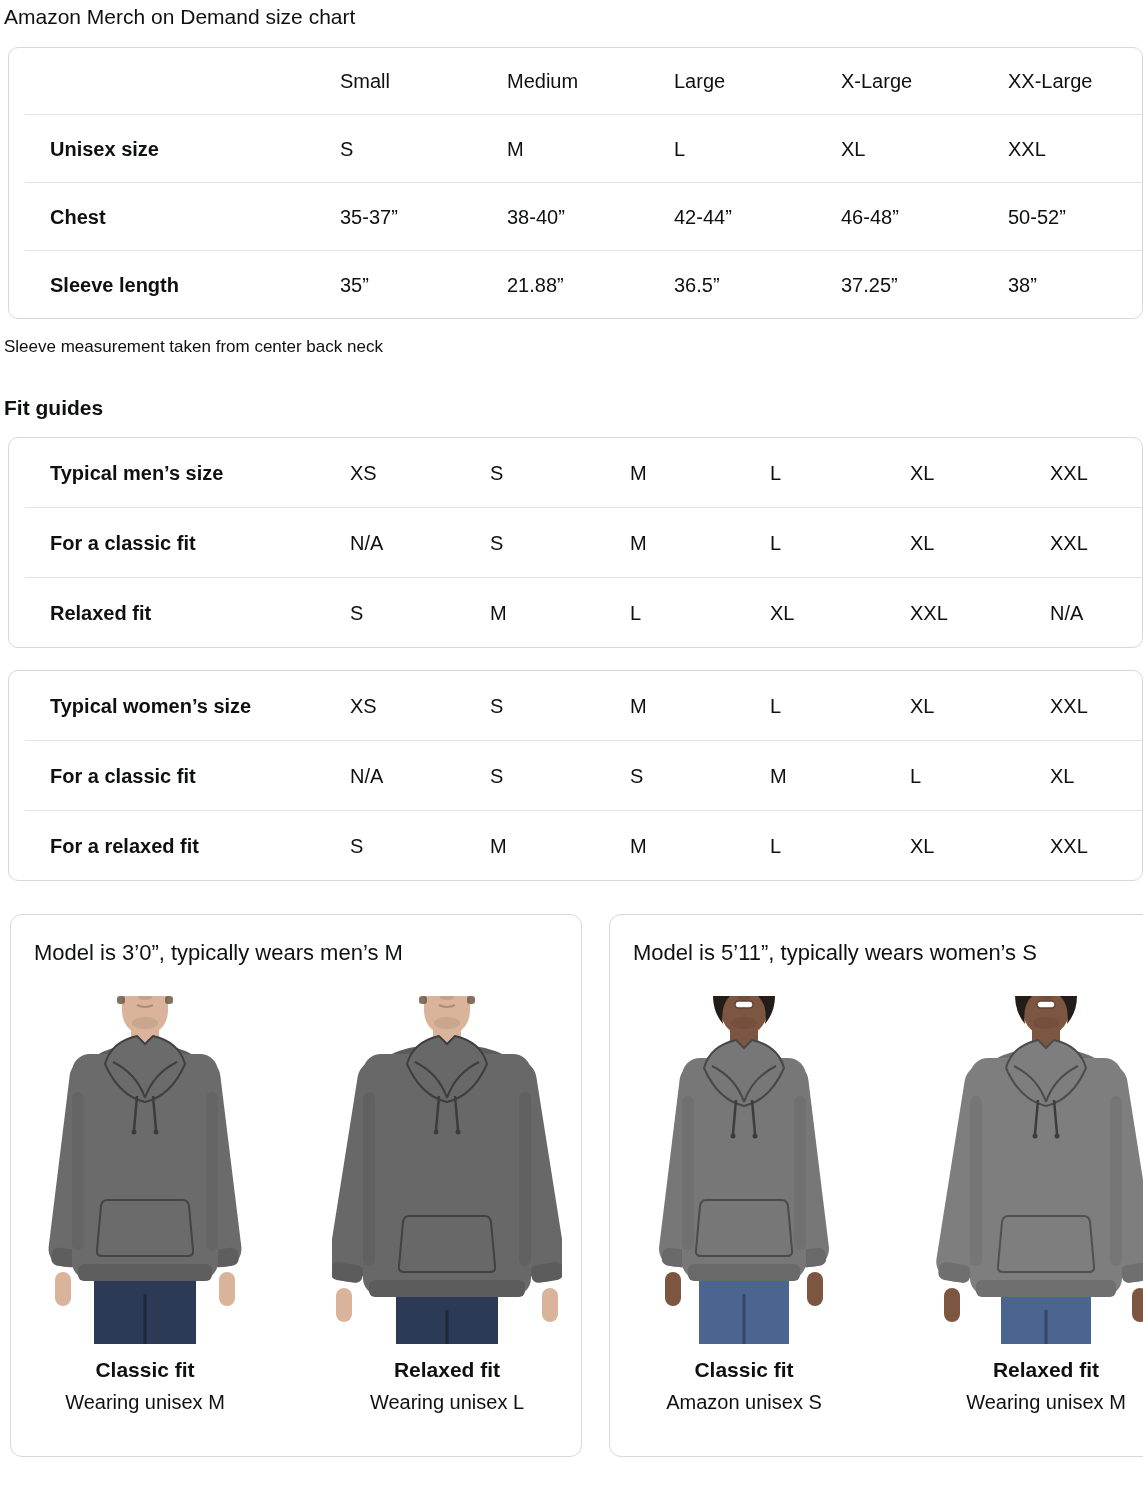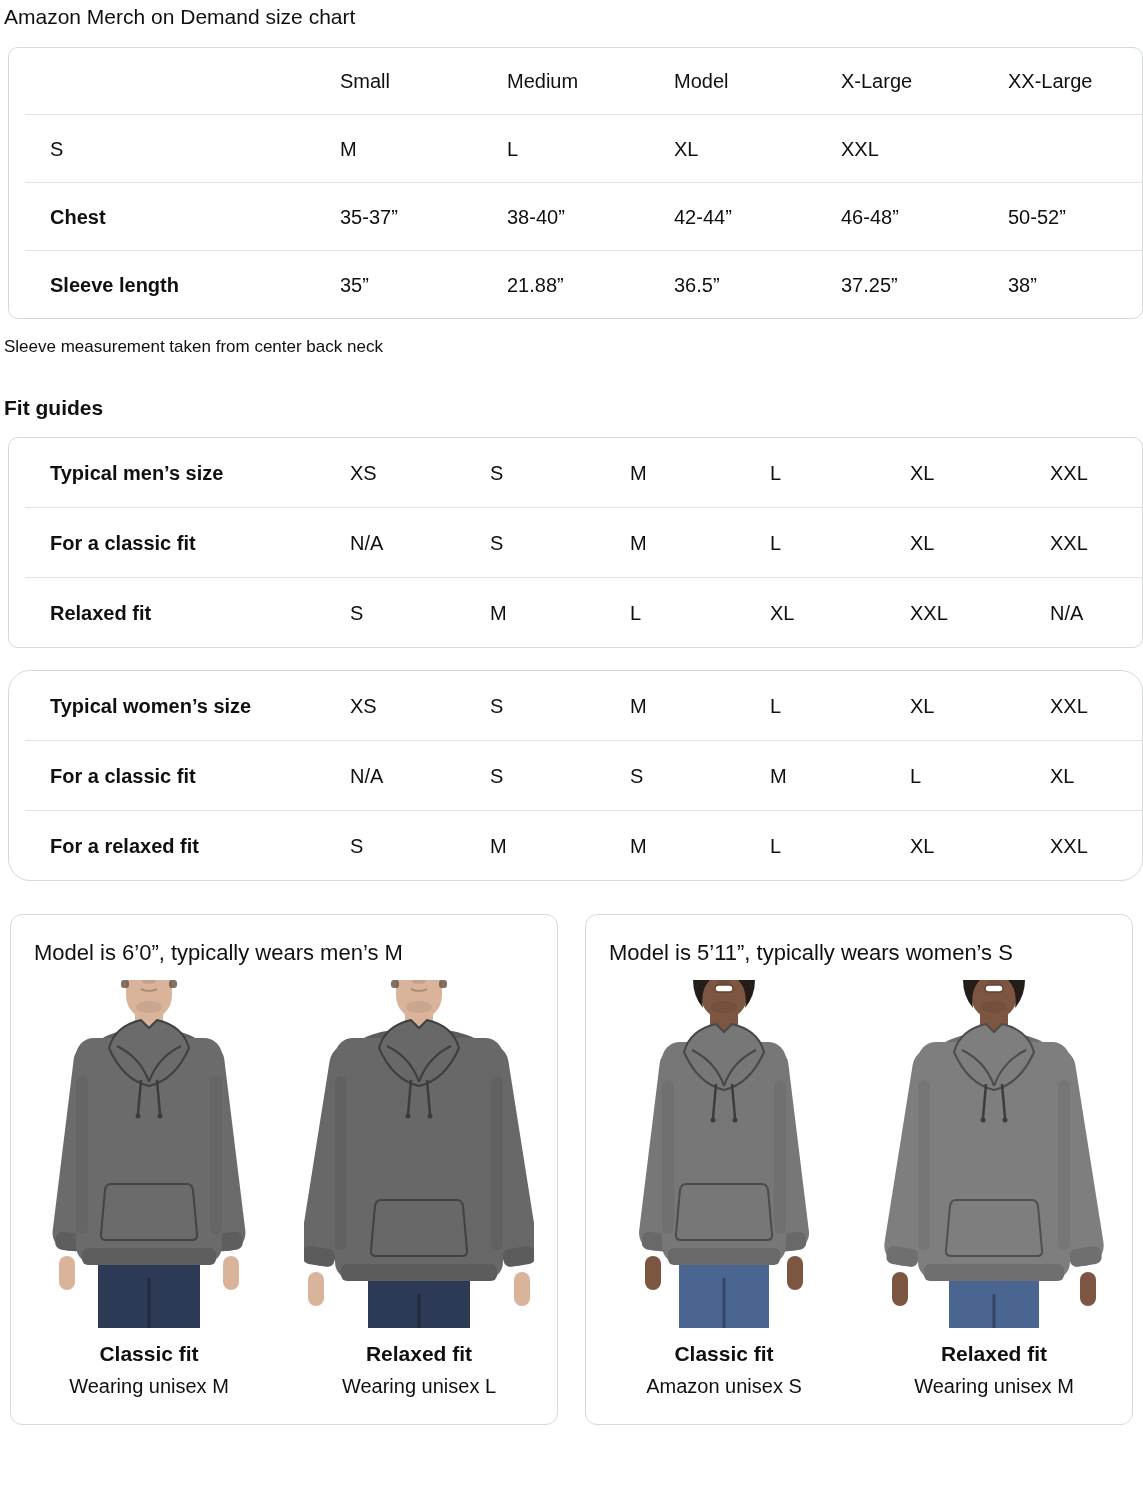--- a/index.html
+++ b/index.html
@@ -25,56 +25,57 @@
     background:#fff;
     overflow:hidden;
     padding-left:16px;
   }
   .trow{display:grid;align-items:center;min-height:67px;}
   .trow + .trow{border-top:1px solid var(--row-divider);}
   .size-table .trow{grid-template-columns:290px 167px 167px 167px 167px 1fr;}
   .size-table .thead{min-height:66px;}
   .fit-table .trow{grid-template-columns:300px 140px 140px 140px 140px 140px 1fr;min-height:69px;}
   #fit-table-0{margin-top:16px;}
-  #fit-table-1{margin-top:22px;border-radius:22px;}
+  #fit-table-1{margin-top:22px;}
   .tcell{padding-left:25px;font-size:20px;line-height:24px;white-space:nowrap;}
   .tcell.label{font-weight:700;}
   .thead .tcell{font-weight:400;}
 
   .cards{display:flex;gap:27px;margin:33px 10px 0 10px;}
   .card{
     flex:1;
     border:1px solid var(--table-border);
     border-radius:12px;
     padding:24px 0 26px 0;
     background:#fff;
   }
   .card-title{font-size:22px;line-height:27px;margin-left:23px;}
   .figures{display:flex;justify-content:center;gap:34px;margin-top:14px;}
-  .fig{width:236px;margin:0;text-align:center;}
+  .fig{width:236px;margin:16px;text-align:center;}
   .photo{width:230px;height:348px;margin:0 auto;}
   .photo svg{display:block;width:230px;height:348px;}
   .fit-label{font-size:21px;font-weight:700;line-height:24px;margin-top:14px;}
   .wearing{font-size:20px;line-height:23px;margin-top:9px;}
 </style>
 </head>
 <body>
 
 <h1>Amazon Merch on Demand size chart</h1>
 
 <section class="table size-table" id="size-table">
     <div class="trow thead">
       <div class="tcell label"></div>
       <div class="tcell">Small</div>
       <div class="tcell">Medium</div>
-      <div class="tcell">Model</div>
+      <div class="tcell">Large</div>
       <div class="tcell">X-Large</div>
       <div class="tcell">XX-Large</div>
     </div>
     <div class="trow">
+      <div class="tcell label">Unisex size</div>
       <div class="tcell">S</div>
       <div class="tcell">M</div>
       <div class="tcell">L</div>
       <div class="tcell">XL</div>
       <div class="tcell">XXL</div>
     </div>
     <div class="trow">
       <div class="tcell label">Chest</div>
       <div class="tcell">35-37”</div>
       <div class="tcell">38-40”</div>
@@ -151,21 +152,21 @@
       <div class="tcell">M</div>
       <div class="tcell">M</div>
       <div class="tcell">L</div>
       <div class="tcell">XL</div>
       <div class="tcell">XXL</div>
     </div>
   </section>
 
 <div class="cards">
   <div class="card">
-    <div class="card-title">Model is 6’0”, typically wears men’s M</div>
+    <div class="card-title">Model is 3’0”, typically wears men’s M</div>
     <div class="figures" id="figures-0">
         <figure class="fig">
           <div class="photo">
             <svg viewBox="0 0 230 348" xmlns="http://www.w3.org/2000/svg">
     <rect x="0" y="0" width="230" height="348" fill="#ffffff"></rect>
     <rect x="64" y="274" width="102" height="74" fill="#2c3a55"></rect>
     <rect x="64" y="274" width="102" height="10" fill="#1f293b"></rect>
     <line x1="115" y1="298" x2="115" y2="348" stroke="#1f293b" stroke-width="3"></line>
     <rect x="25" y="276" width="16" height="34" rx="8" fill="#d9b49b"></rect>
     <rect x="189" y="276" width="16" height="34" rx="8" fill="#d9b49b"></rect>

